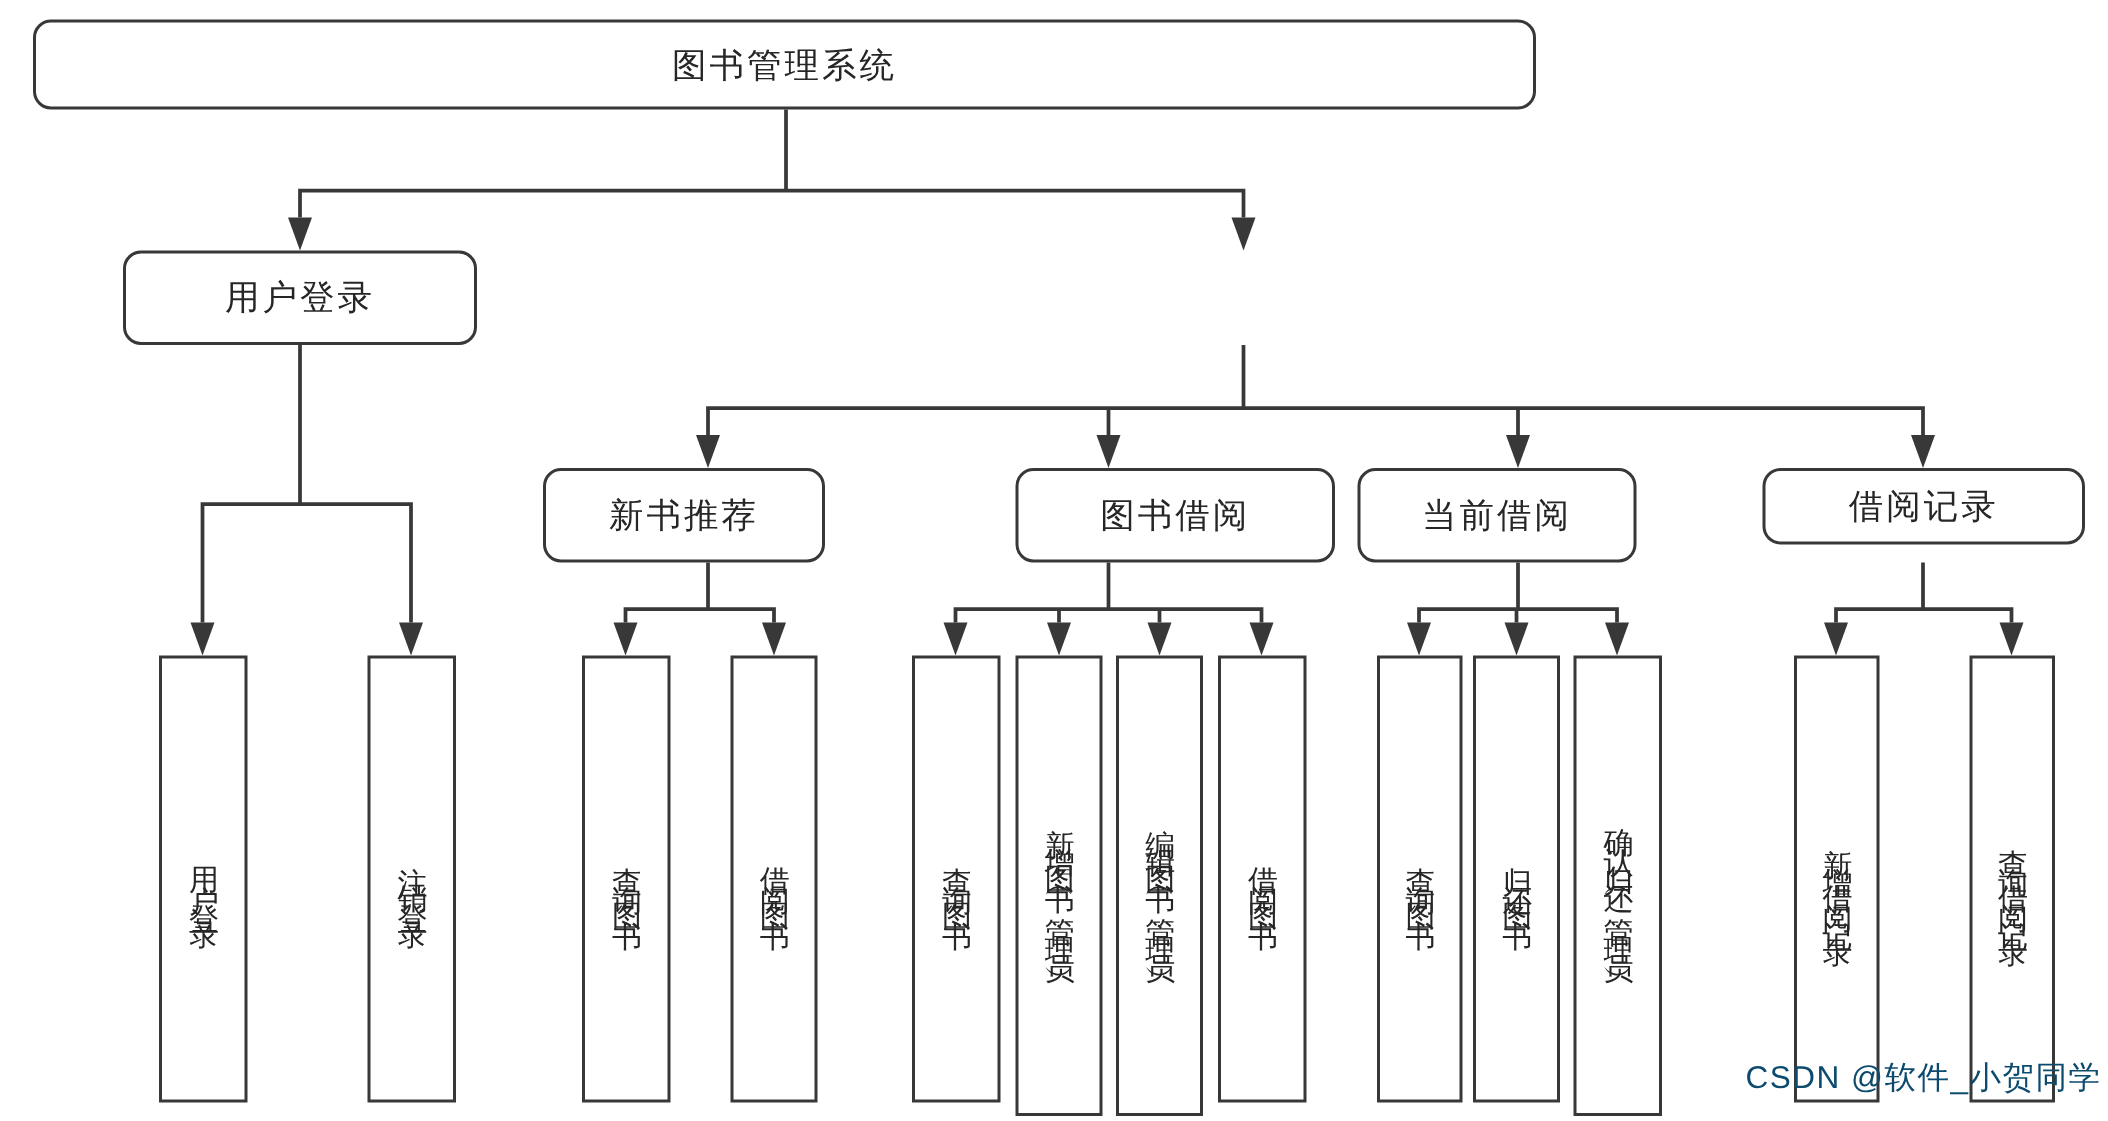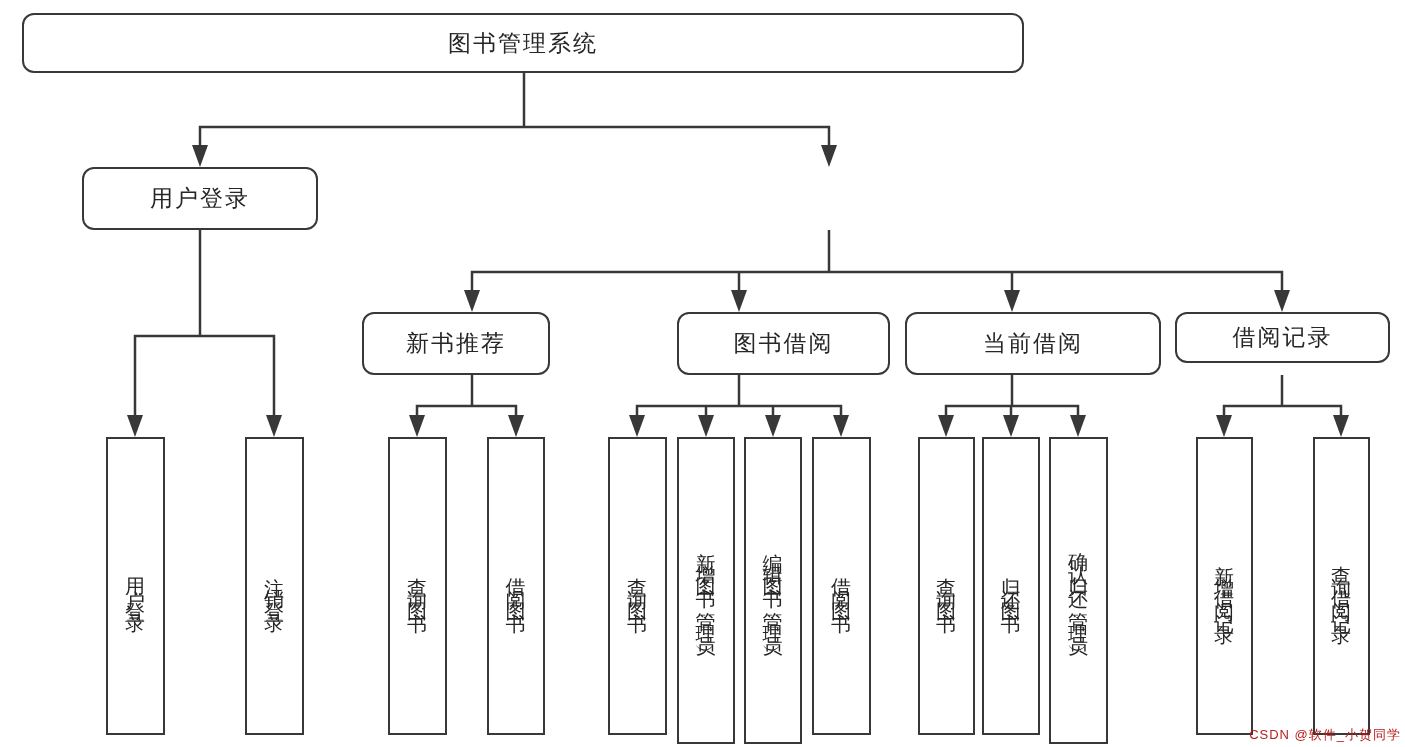--- a/index.html
+++ b/index.html
@@ -49,44 +49,44 @@
     white-space: nowrap;
   }
   
   .n-root            { left: 22px;   top: 13px;  width: 1002px; height: 60px; }
   
   .n-user-login      { left: 82px;   top: 167px; width: 236px;  height: 63px; }
   .n-book-mgmt       { left: 712px;  top: 167px; width: 234px;  height: 63px; }
   
   .n-new-book        { left: 362px;  top: 312px; width: 188px;  height: 63px; }
   .n-book-borrow     { left: 633px;  top: 312px; width: 213px;  height: 63px; margin-left: 44px; }
-  .n-cur-borrow      { left: 905px;  top: 312px; width: 256px;  height: 63px; }
+  .n-cur-borrow      { left: 905px;  top: 312px; width: 186px;  height: 63px; }
   .n-borrow-rec      { left: 1175px; top: 312px; width: 215px;  height: 51px; }
   
   .n-leaf            { top: 437px; height: 298px; }
   .n-leaf-tall       { top: 437px; height: 307px; }
   .l-g1a { left: 106px;  width: 59px; }
   .l-g1b { left: 245px;  width: 59px; }
   .l-g2a { left: 388px;  width: 59px; }
   .l-g2b { left: 487px;  width: 58px; }
   .l-g3a { left: 608px;  width: 59px; }
   .l-g3b { left: 677px;  width: 58px; }
   .l-g3c { left: 744px;  width: 58px; }
   .l-g3d { left: 812px;  width: 59px; }
   .l-g4a { left: 918px;  width: 57px; }
   .l-g4b { left: 982px;  width: 58px; }
   .l-g4c { left: 1049px; width: 59px; }
   .l-g5a { left: 1196px; width: 57px; }
   .l-g5b { left: 1313px; width: 57px; }
   #watermark {
     position: absolute;
     right: 4px;
-    bottom: 3px;
-    font-size: 13px;
-    color: #b91c1c;
+    bottom: 15px;
+    font-size: 21px;
+    color: #0c4a6e;
     letter-spacing: 1px;
     z-index: 3;
     white-space: nowrap;
   }
 </style>
 </head>
 <body>
 
 <div id="canvas">
 

